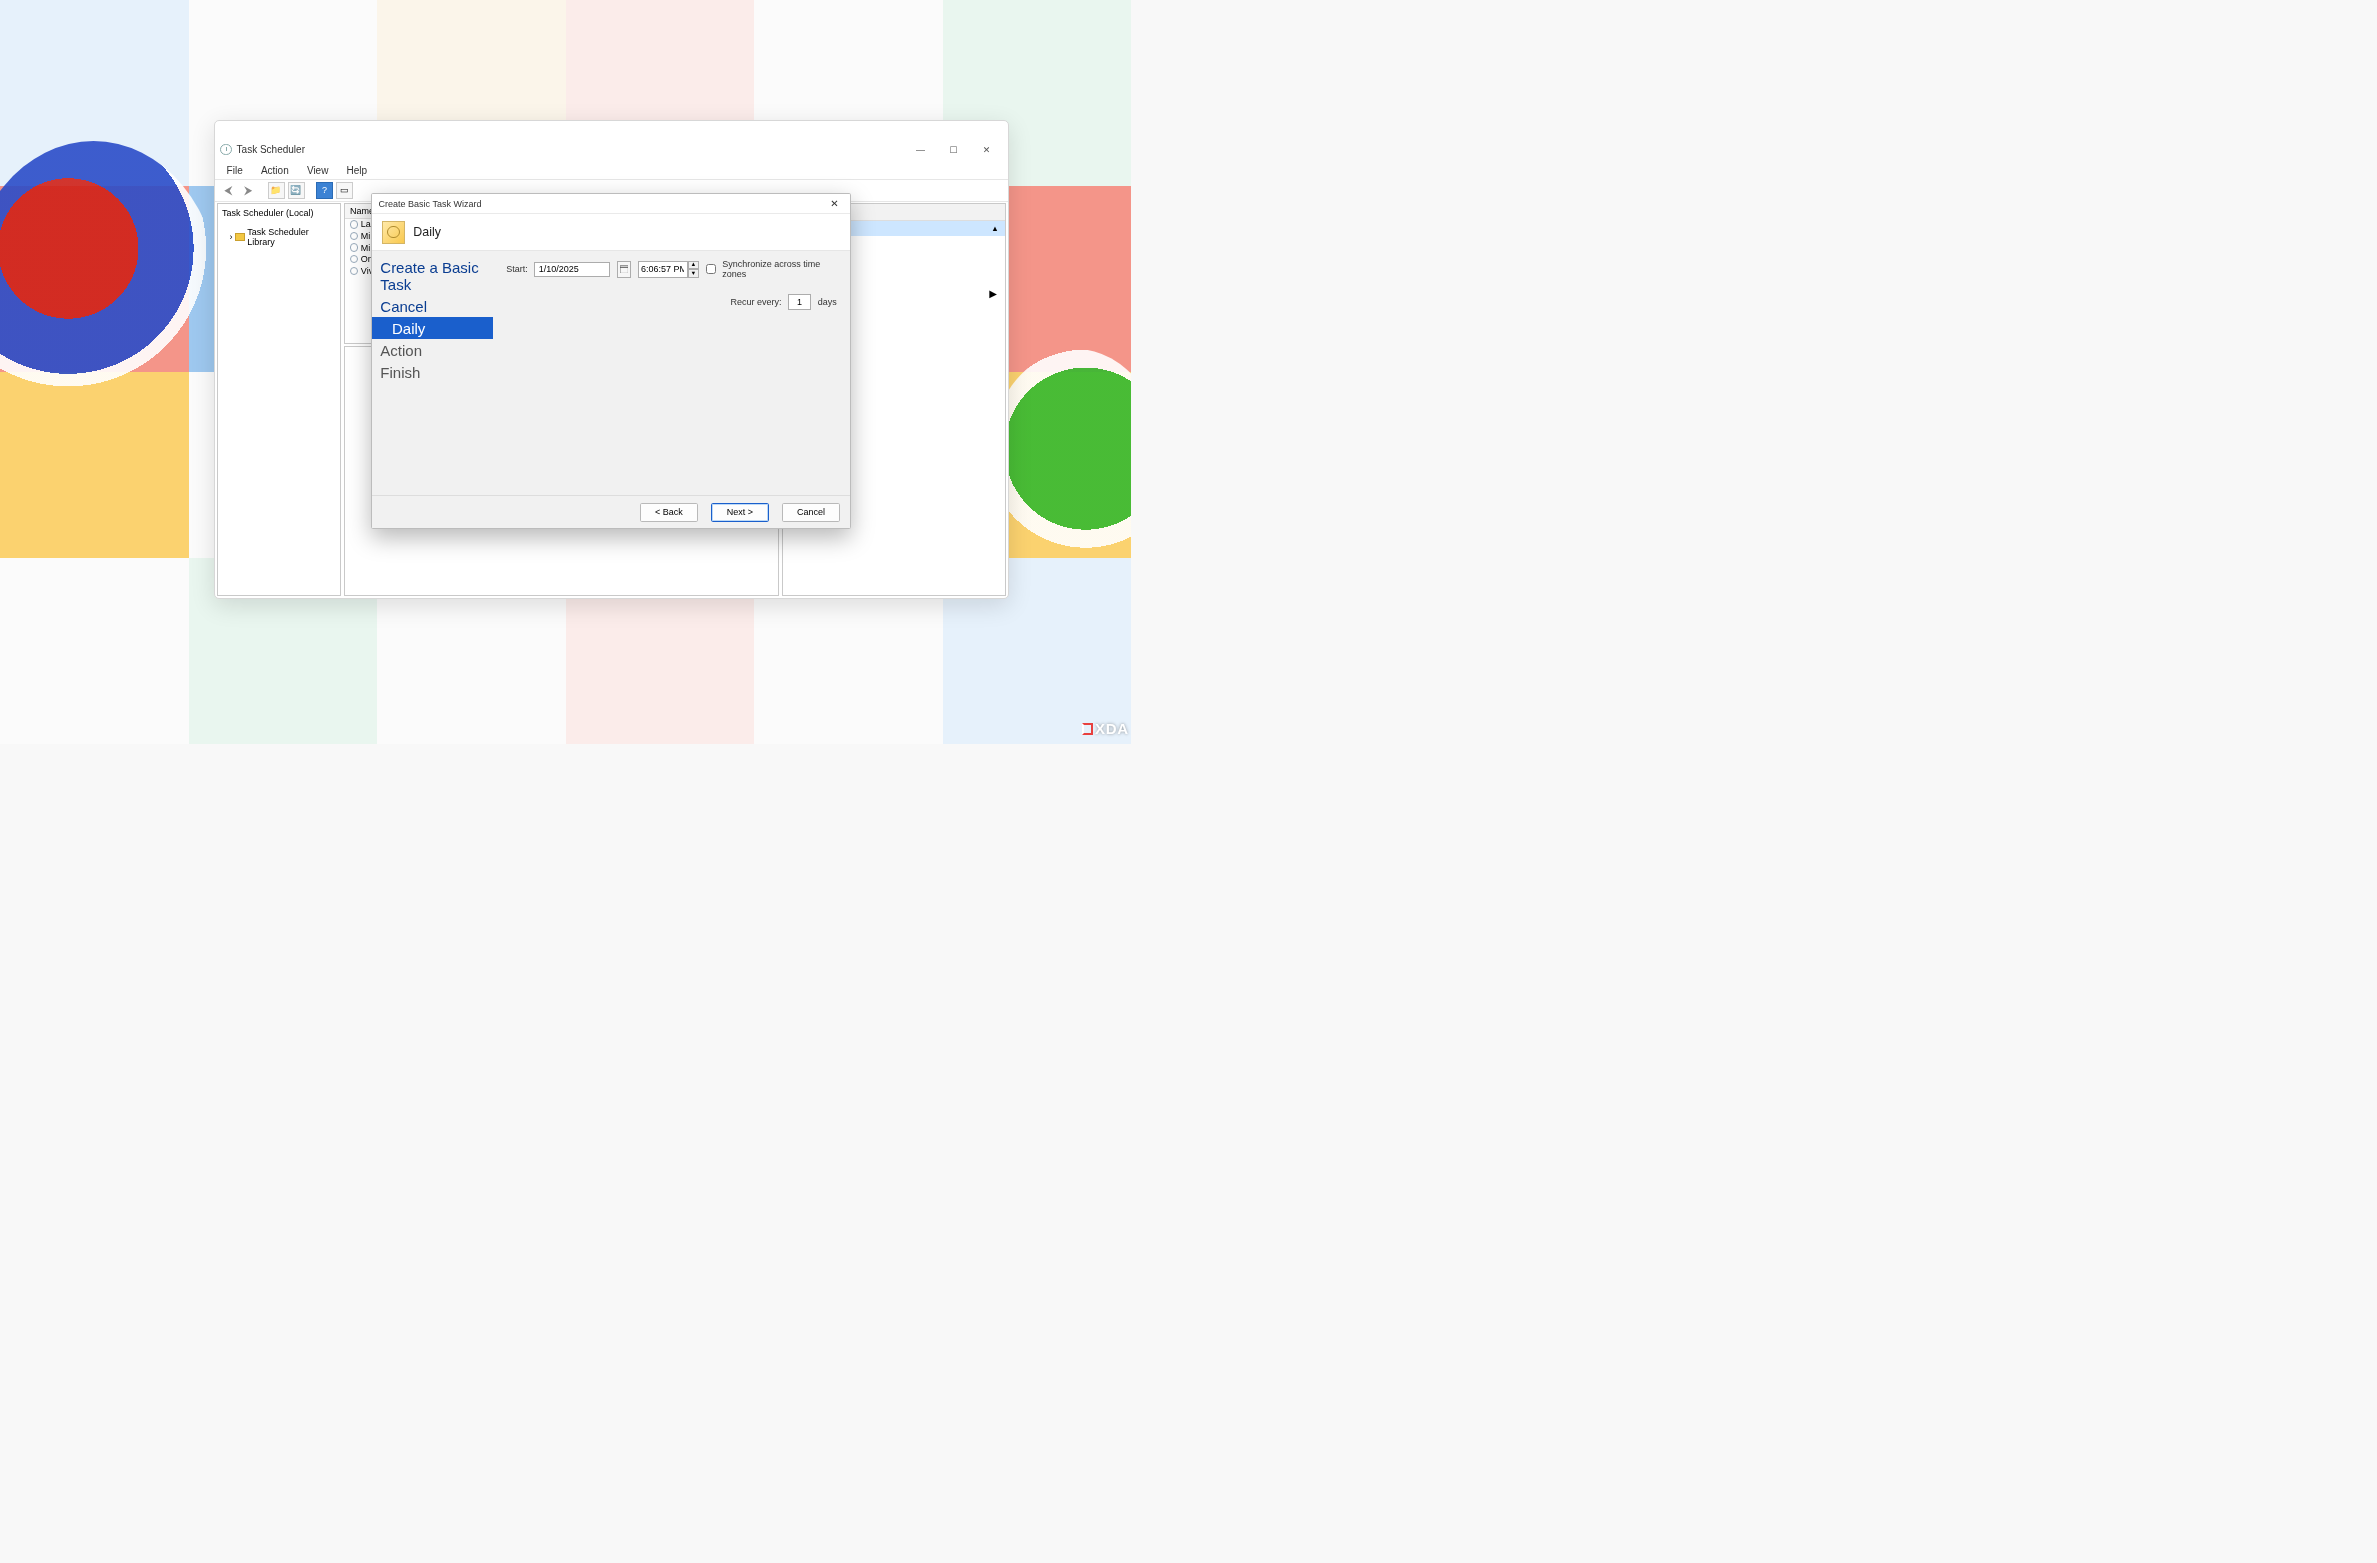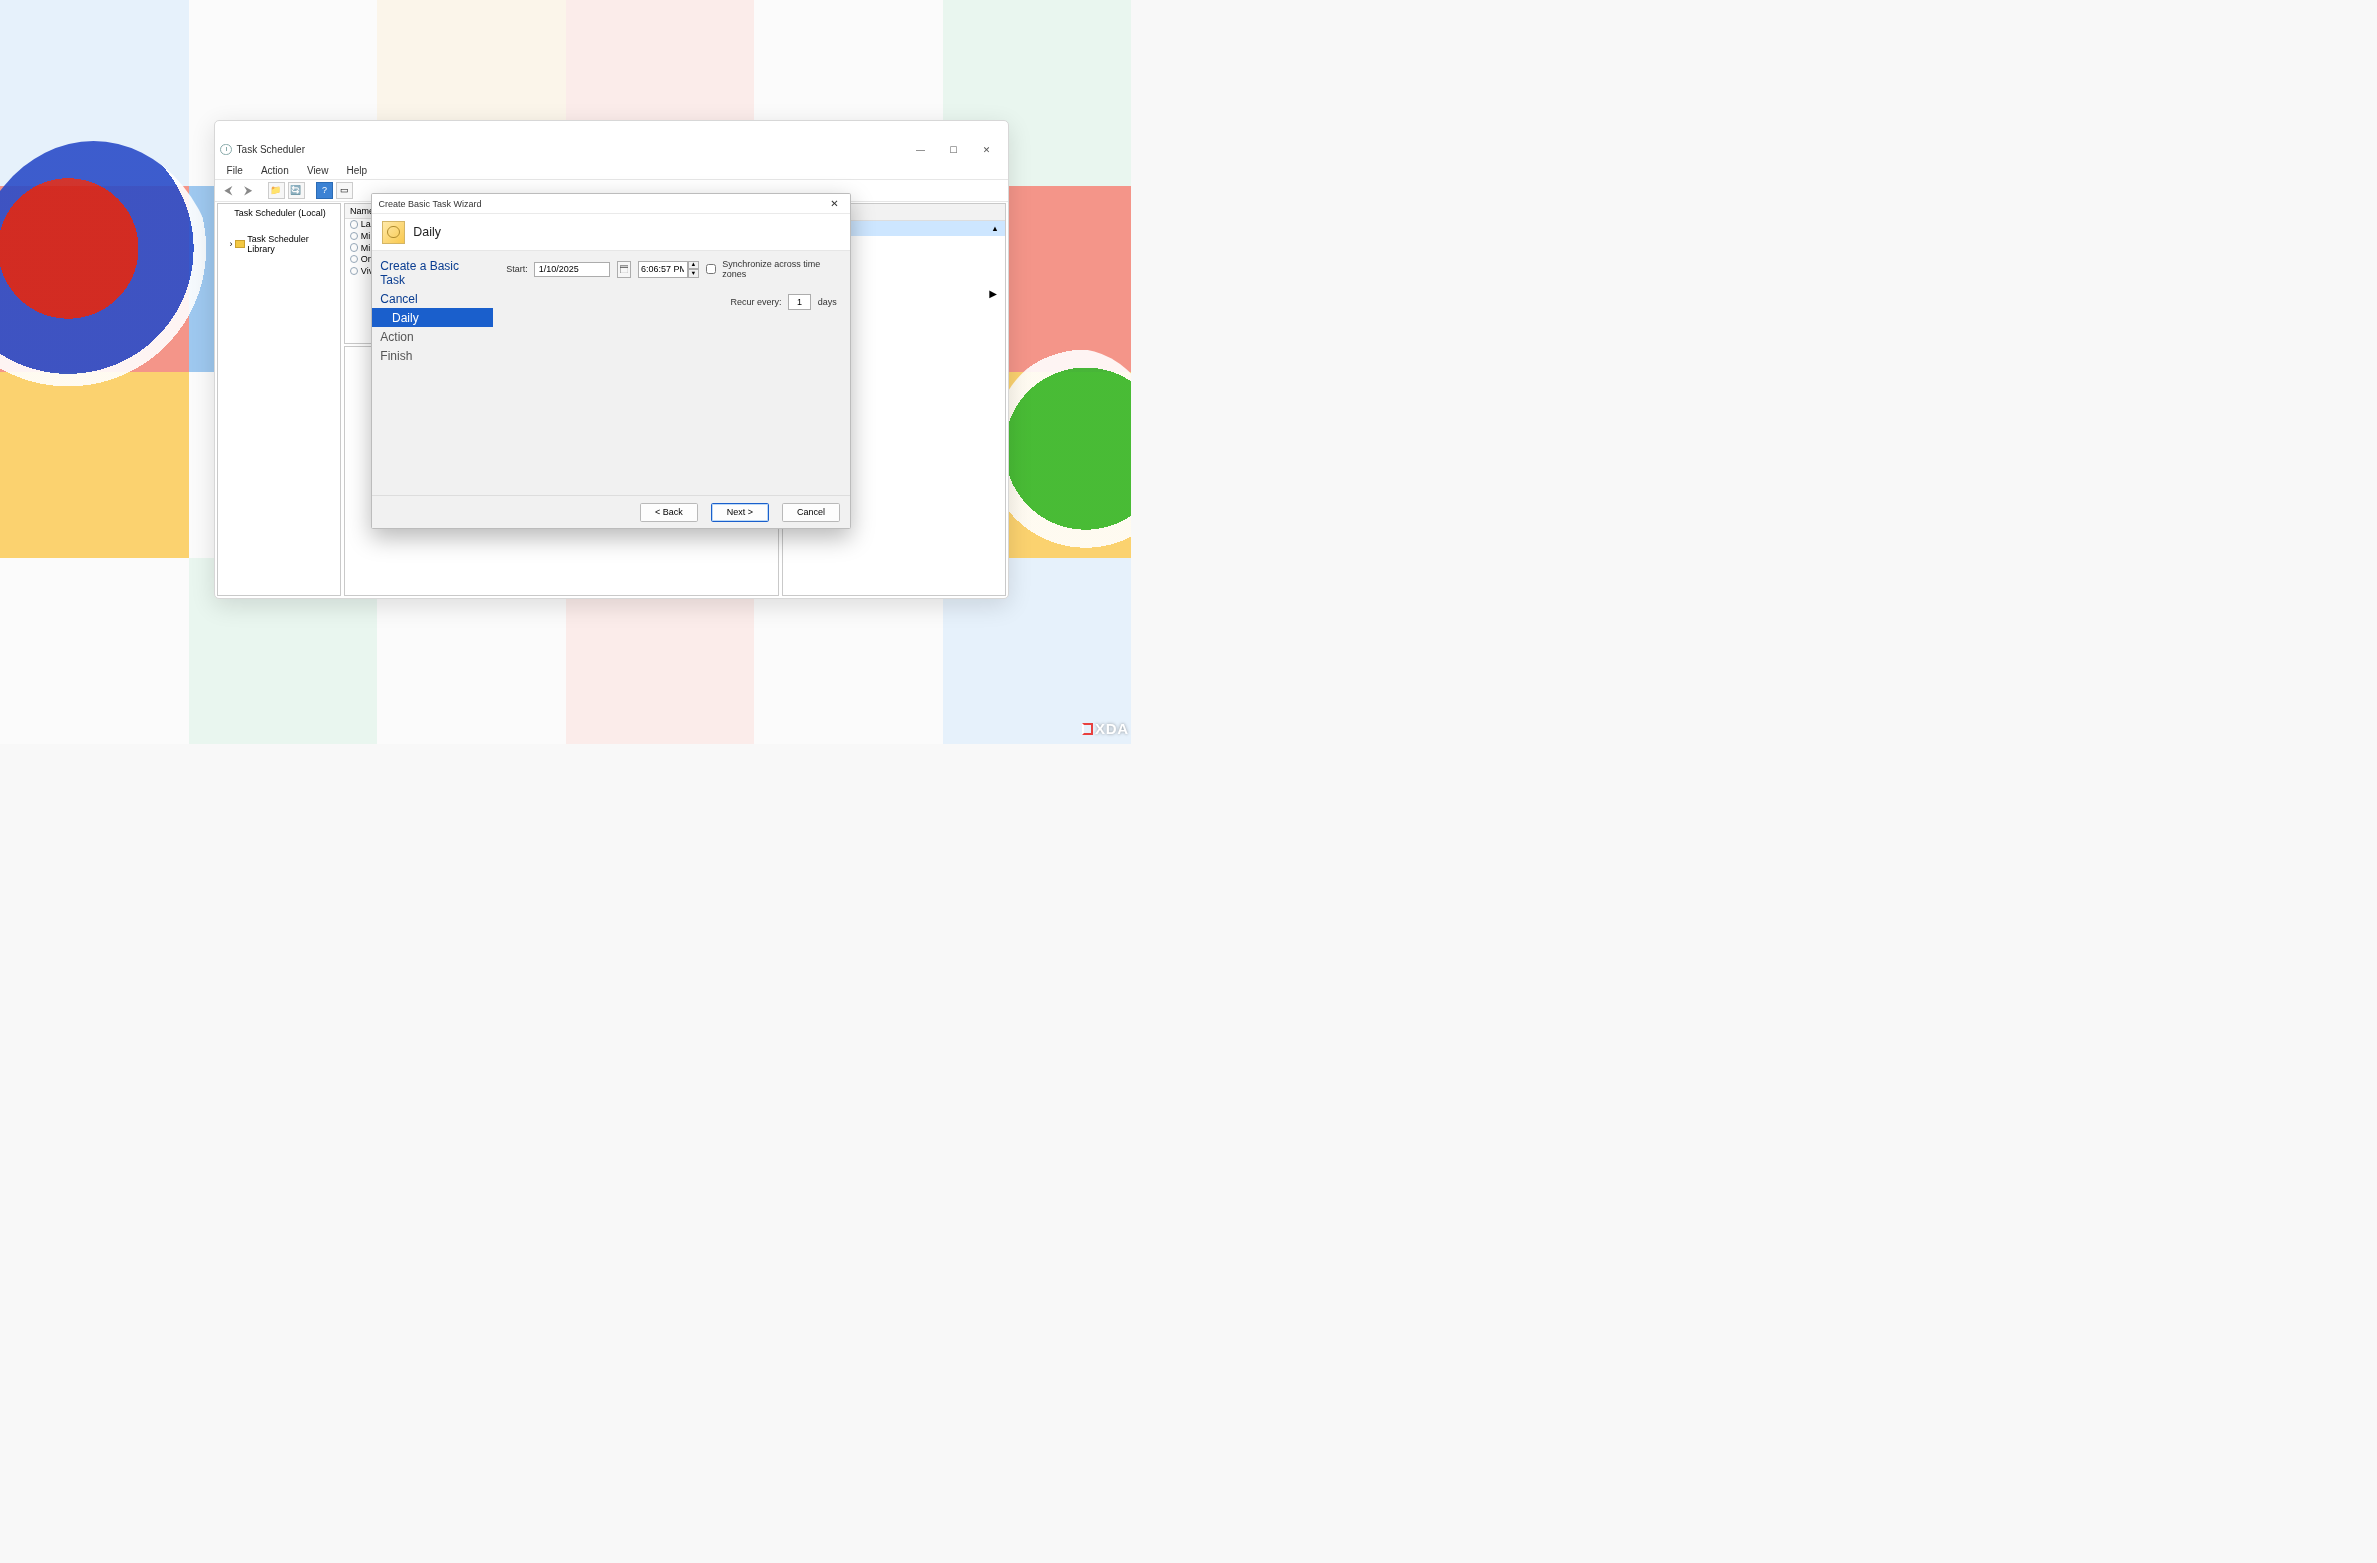--- a/index.html
+++ b/index.html
@@ -35,21 +35,21 @@
 .titlebar .spacer{flex:1}
 .winctrl{display:flex;gap:0}
 .winctrl button{width:33px;height:21.6px;border:none;background:transparent;font-size:9px;color:#555;}
 .menubar{height:18px;display:flex;gap:11.6px;padding:0 8.3px;font-size:10px;color:#333;border-bottom:0.8px solid #e6e6e6;align-items:center;}
 .menubar span{padding:1.7px 3.3px;}
 .toolbar{height:21.6px;display:flex;gap:3.3px;padding:1.7px 5px;border-bottom:0.8px solid #e6e6e6;align-items:center;}
 .toolbar .tb{width:16.6px;height:16.6px;border:0.8px solid #ccc;background:#f7f7f7;display:flex;align-items:center;justify-content:center;font-size:9px;}
 .toolbar .arrow{border:none;background:transparent;width:16.6px;font-size:11.6px;color:#888;}
 .body{flex:1;display:flex;min-height:0;}
 .tree{width:124px;border:0.8px solid #c9c9c9;margin:1.7px;font-size:9px;padding:3.3px 1.7px;overflow:hidden;}
-.tree .node{margin-bottom:16px;text-align:center;}
+.tree .node{margin-bottom:9px;}
 .tree .indent{margin-left:10px;display:flex;align-items:center;gap:2.5px;}
 .tree .folder-ico{width:10px;height:8.3px;background:#f3c843;border:0.8px solid #caa02e;display:inline-block;}
 .center{flex:1;margin:1.7px;display:flex;flex-direction:column;gap:1.7px;min-width:0;}
 .list{height:141px;border:0.8px solid #c9c9c9;font-size:9px;overflow:hidden;}
 .list-head{display:flex;background:#f6f6f6;border-bottom:0.8px solid #ddd;}
 .list-head span{padding:1.7px 5px;border-right:0.8px solid #ddd;}
 .list-row{display:flex;padding:0.8px 5px;align-items:center;gap:2.5px;}
 .list .clk{width:8.3px;height:8.3px;border:0.8px solid #9ab;border-radius:50%;display:inline-block;}
 .detail{flex:1;border:0.8px solid #c9c9c9;}
 .actions{width:224px;border:0.8px solid #c9c9c9;margin:1.7px;font-size:10px;}
@@ -63,21 +63,21 @@
 
 .dlg{position:absolute;left:371px;top:193px;width:480px;height:336px;background:#fff;
      border:0.8px solid #bcbcbc;border-radius:1.7px;box-shadow:0 8.3px 23px rgba(0,0,0,.28);display:flex;flex-direction:column;}
 .dlg-title{height:20px;display:flex;align-items:center;padding:0 6.6px;font-size:9px;color:#333;border-bottom:0.8px solid #eaeaea;}
 .dlg-title .x{margin-left:auto;width:18px;text-align:center;font-size:10px;}
 .dlg-head{height:37px;display:flex;align-items:center;padding:3.3px 10px;border-bottom:0.8px solid #e6e6e6;gap:8.3px;}
 .head-ico{width:23px;height:23px;border:0.8px solid #d4b565;background:linear-gradient(135deg,#ffe9a8,#f9c94e);position:relative;}
 .head-ico::after{content:"";position:absolute;inset:4.1px;border:0.8px solid #b08c2e;border-radius:50%;}
 .dlg-head h2{font-size:12.4px;font-weight:400;color:#222;}
 .dlg-body{flex:1;display:flex;background:#f1f1f1;}
-.steps{width:121px;font-size:12px;padding:5px 0;}
+.steps{width:121px;font-size:15px;padding:5px 0;}
 .steps div{padding:2.5px 8.3px;color:#0a3d91;}
 .steps .sub{padding-left:20px;}
 .steps .active{background:#1a5fcc;color:#fff;}
 .steps .future{color:#555;}
 .form{flex:1;padding:8.3px 13.3px;font-size:9px;}
 .form-row{display:flex;align-items:center;gap:6.6px;margin-bottom:15px;justify-content:flex-end;}
 .label{color:#333;}
 .date-in{width:76px;padding:1.7px 3.3px;border:0.8px solid #acacac;font-size:9px;background:#fff;}
 .cal-btn{width:15px;height:16.6px;border:0.8px solid #acacac;background:#f6f6f6;display:flex;align-items:center;justify-content:center;}
 .cal-btn svg{width:8.3px;height:8.3px;}

